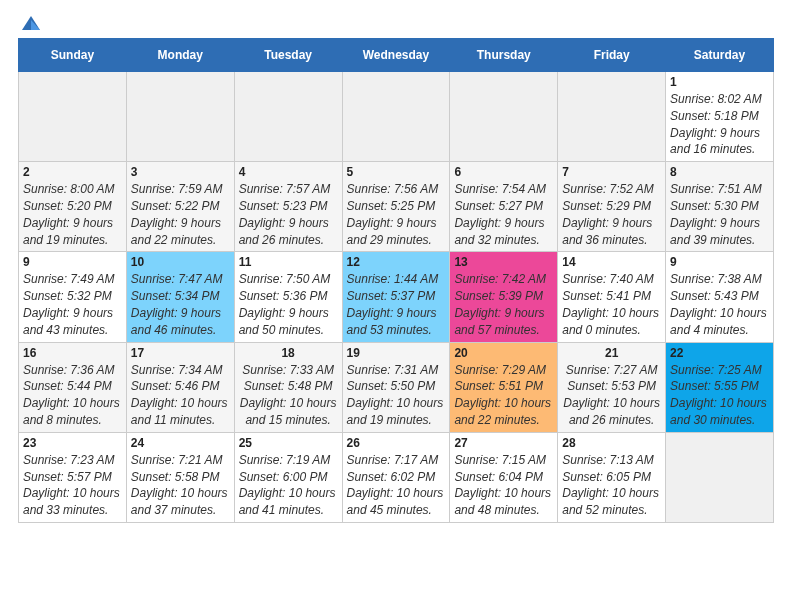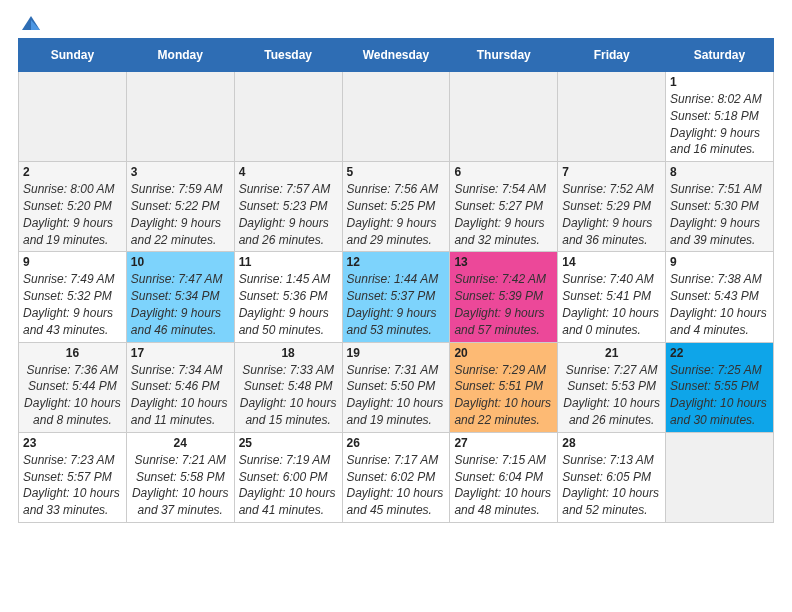--- a/index.html
+++ b/index.html
@@ -195,21 +195,21 @@
 Daylight: 9 hours and 43 minutes.</div>
           </td>
           <td style="background: #7dd3fc; margin-left: 14px;">
             <span class="day-num">10</span>
             <div class="day-info">Sunrise: 7:47 AM
 Sunset: 5:34 PM
 Daylight: 9 hours and 46 minutes.</div>
           </td>
           <td style="background: rgb(255, 255, 255);">
             <span class="day-num">11</span>
-            <div class="day-info">Sunrise: 1:45 AM
+            <div class="day-info">Sunrise: 7:50 AM
 Sunset: 5:36 PM
 Daylight: 9 hours and 50 minutes.</div>
           </td>
           <td style="background: #7dd3fc;">
             <span class="day-num">12</span>
             <div class="day-info">Sunrise: 1:44 AM
 Sunset: 5:37 PM
 Daylight: 9 hours and 53 minutes.</div>
           </td>
           <td style="background: #ec4899;">
@@ -225,21 +225,21 @@
 Daylight: 10 hours and 0 minutes.</div>
           </td>
           <td style="background: rgb(255, 255, 255);">
             <span class="day-num">9</span>
             <div class="day-info">Sunrise: 7:38 AM
 Sunset: 5:43 PM
 Daylight: 10 hours and 4 minutes.</div>
           </td>
         </tr>
         <tr>
-          <td style="background: rgb(245, 245, 245); text-align: center;">
+          <td style="background: rgb(245, 245, 245);">
             <span class="day-num">16</span>
             <div class="day-info">Sunrise: 7:36 AM
 Sunset: 5:44 PM
 Daylight: 10 hours and 8 minutes.</div>
           </td>
           <td style="background: rgb(245, 245, 245);">
             <span class="day-num">17</span>
             <div class="day-info">Sunrise: 7:34 AM
 Sunset: 5:46 PM
 Daylight: 10 hours and 11 minutes.</div>
@@ -275,21 +275,21 @@
 Daylight: 10 hours and 30 minutes.</div>
           </td>
         </tr>
         <tr>
           <td style="background: rgb(255, 255, 255);">
             <span class="day-num">23</span>
             <div class="day-info">Sunrise: 7:23 AM
 Sunset: 5:57 PM
 Daylight: 10 hours and 33 minutes.</div>
           </td>
-          <td style="background: rgb(255, 255, 255); text-align: center;">
+          <td style="background: rgb(255, 255, 255);">
             <span class="day-num">24</span>
             <div class="day-info">Sunrise: 7:21 AM
 Sunset: 5:58 PM
 Daylight: 10 hours and 37 minutes.</div>
           </td>
           <td style="background: rgb(255, 255, 255); margin-left: 40px;">
             <span class="day-num">25</span>
             <div class="day-info">Sunrise: 7:19 AM
 Sunset: 6:00 PM
 Daylight: 10 hours and 41 minutes.</div>

